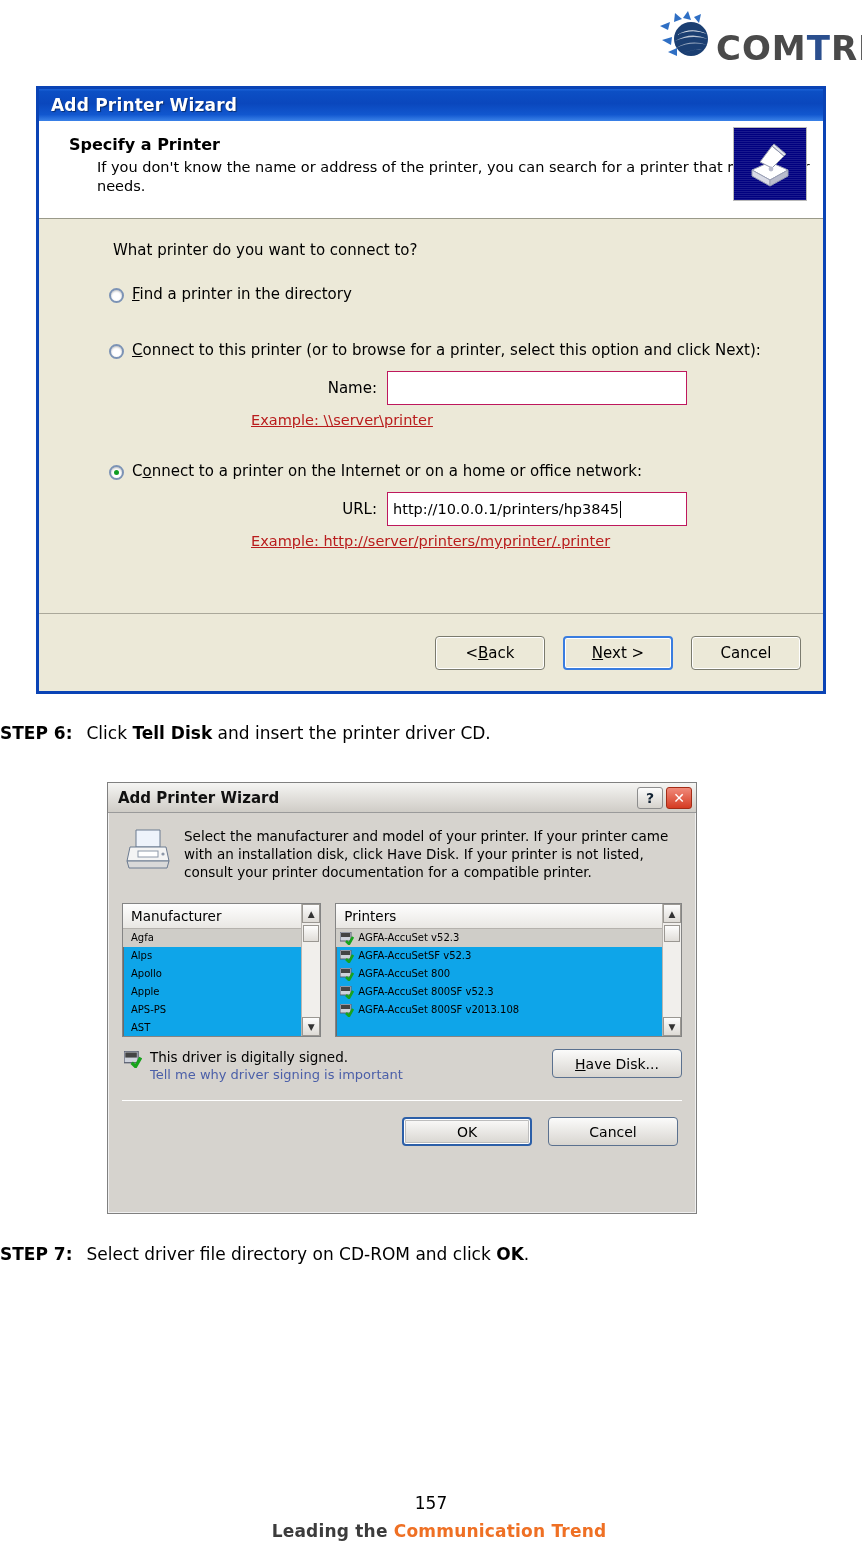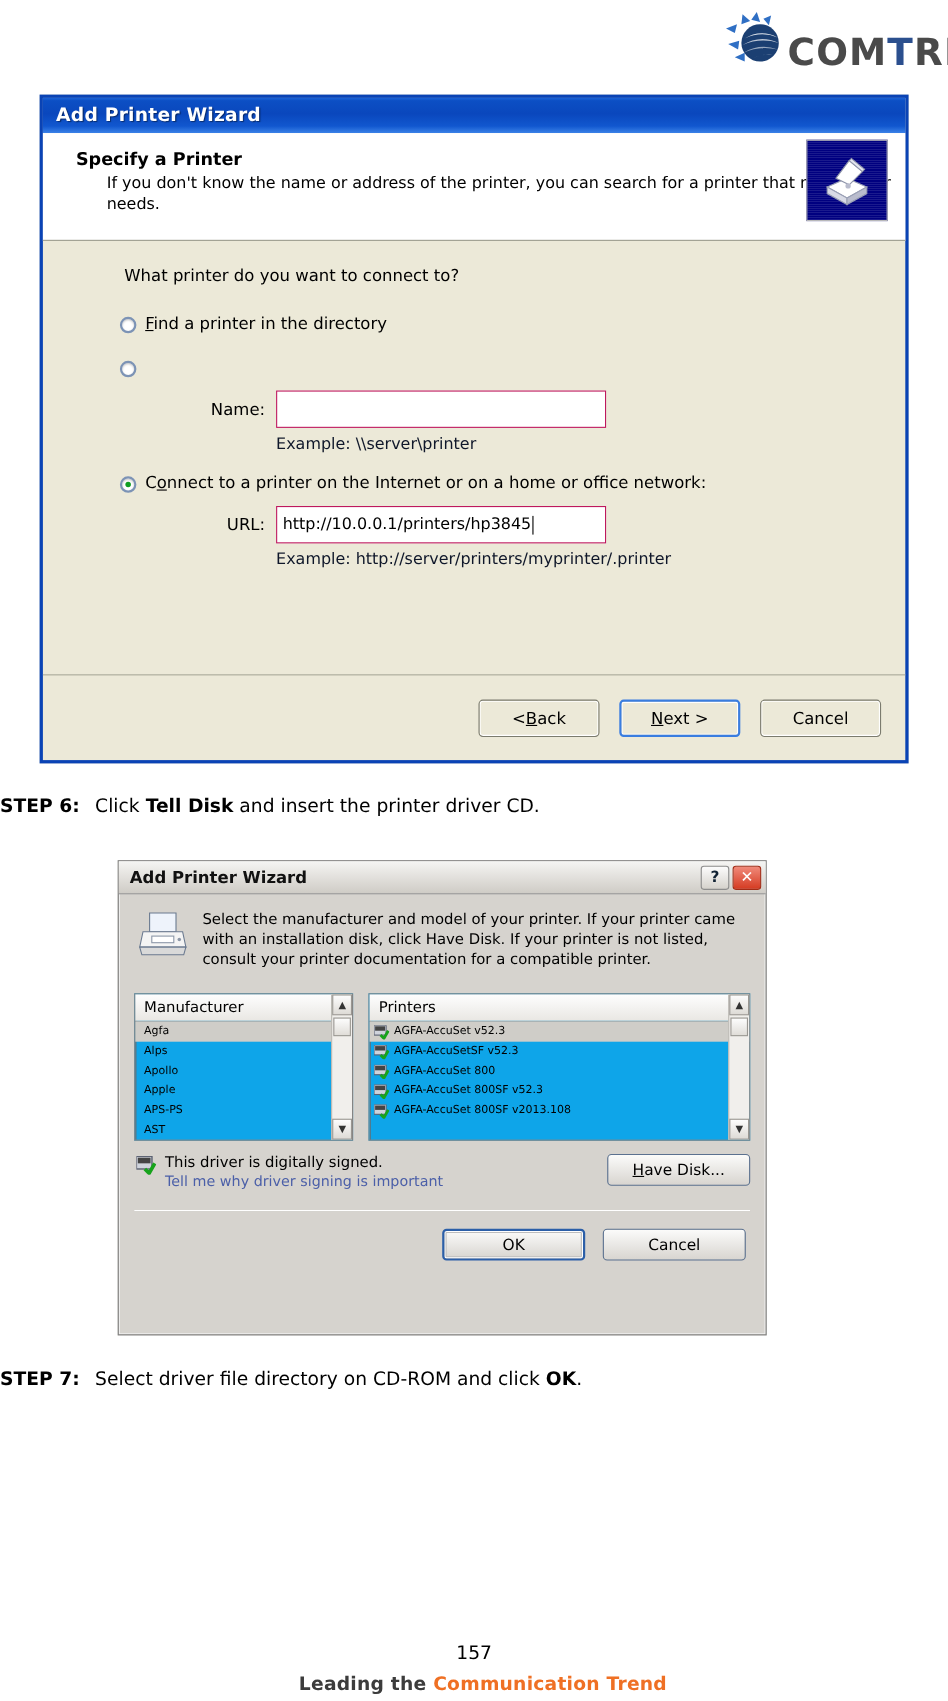--- a/index.html
+++ b/index.html
@@ -54,46 +54,46 @@
   .printer-badge {
     position:absolute; right:16px; top:6px; width:74px; height:74px;
     background:
       repeating-linear-gradient(0deg, rgba(255,255,255,.10) 0 1px, transparent 1px 2px),
       #000080;
     border:1px solid #b9b9b9;
     display:flex; align-items:center; justify-content:center;
   }
   #dlg1 .body { position:relative; height:calc(100% - 32px - 98px); padding:22px 0 0 0; }
   #dlg1 .question { margin:0 0 26px 74px; font-size:15px; color:#000; }
-  .radio-row { display:flex; align-items:flex-start; margin:0 0 0 70px; }
+  .radio-row { display:flex; align-items:flex-start; margin:16px 0 0 70px; }
   .radio {
     width:15px; height:15px; border-radius:50%;
     border:2px solid #7c93b5; background:#fff;
     margin-top:3px; margin-right:8px; flex:none;
     box-shadow: inset 0 1px 2px rgba(0,0,0,.25);
   }
   .radio.checked { position:relative; }
   .radio.checked::after {
     content:""; position:absolute; left:3px; top:3px;
     width:5px; height:5px; border-radius:50%; background:#0f9d21;
   }
   .radio-label { font-size:15px; color:#000; line-height:18px; }
   .radio-label u { text-decoration:underline; }
   .spacer-16 { height:22px; }
-  .field-row { display:flex; align-items:center; margin-left:140px; margin-top:12px; }
+  .field-row { display:flex; align-items:center; margin-left:140px; margin-top:12px;justify-content:center; }
   .field-label { font-size:15px; width:62px; text-align:right; margin-right:10px; color:#000; }
   .txtbox {
     width:300px; height:30px; background:#fff;
     border:1px solid #be185d;
     font-family:"DejaVu Sans", sans-serif; font-size:14.5px;
     padding:16px 5px; display:flex; align-items:center; color:#000;
     position:relative;
   }
   .caret { display:inline-block; width:1px; height:17px; background:#000; margin-left:1px; }
-  .example { font-size:14.5px; margin:7px 16px 0 212px; color:#0f172a; }
+  .example { font-size:14.5px; margin:7px 16px 0 212px; color:#b91c1c;text-decoration:underline; }
   #dlg1 .footer {
     position:absolute; left:0; right:0; bottom:0; height:78px;
     border-top:1px solid #aaa89a;
     display:flex; align-items:center; justify-content:flex-end;
     padding-right:22px; gap:18px;
   }
   .xp-btn {
     min-width:110px; height:34px; background:#ece9d8;
     border:1px solid #7b7b6e; border-radius:4px;
     font-family:"DejaVu Sans", sans-serif; font-size:15px; color:#000;
@@ -260,20 +260,21 @@
 
     <div class="radio-row">
       <div class="radio"></div>
       <div class="radio-label"><u>F</u><span>ind a printer in the directory</span></div>
     </div>
 
     <div class="spacer-16"></div>
 
     <div class="radio-row">
       <div class="radio"></div>
+      <div class="radio-label"><u>C</u><span>onnect to this printer (or to browse for a printer, select this option and click Next):</span></div>
     </div>
 
     <div class="field-row">
       <div class="field-label">Name:</div>
       <div class="txtbox"></div>
     </div>
     <div class="example">Example: \\server\printer</div>
 
     <div style="height:18px"></div>
 

